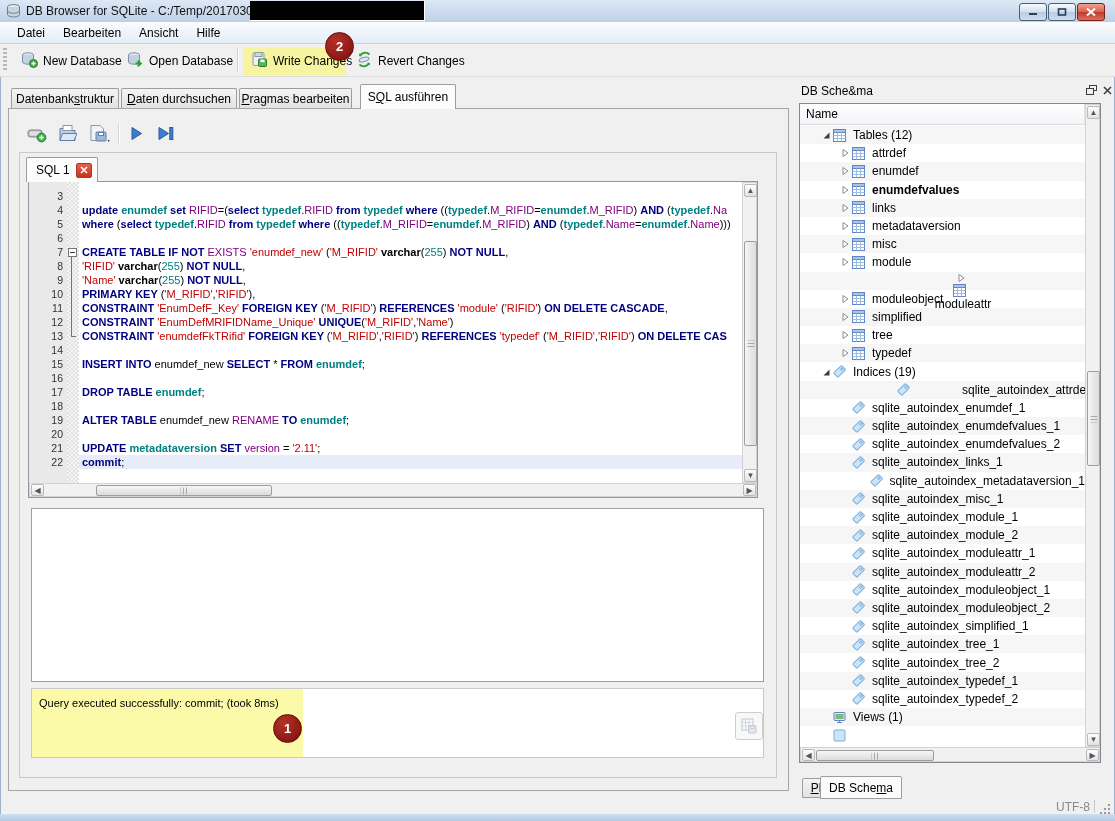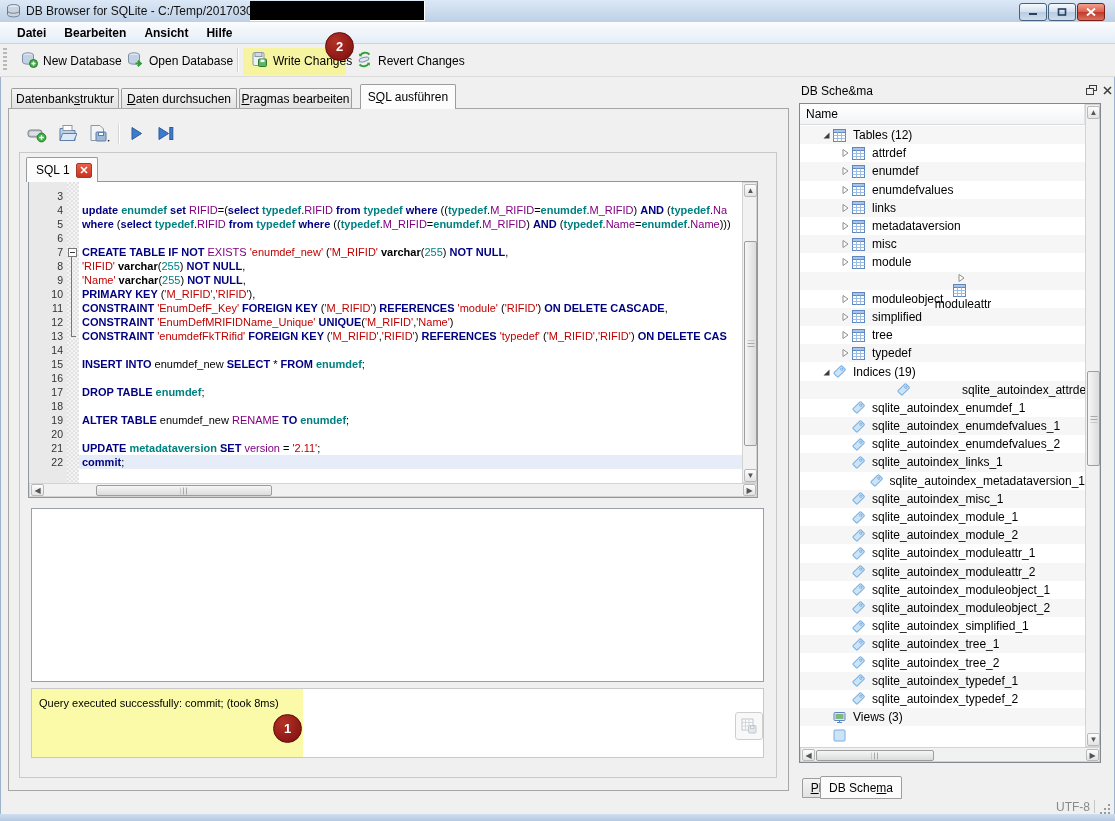--- a/index.html
+++ b/index.html
@@ -17,21 +17,21 @@
   .winbtn{top:3px;width:26px;height:16px;border:1px solid #46627f;border-radius:3px;
     background:linear-gradient(#f6fafd,#d4e0ee 48%,#b9cce1 52%,#cfdded);}
   .winbtn.close{background:linear-gradient(#f0a18d,#da614f 48%,#c03a2c 52%,#d9705e);
     border-color:#7c2018;}
   .winbtn svg{position:absolute;left:50%;top:50%;transform:translate(-50%,-50%);}
 
   
   #menubar{left:0;top:22px;width:1115px;height:22px;
     background:linear-gradient(#fafcfe,#e4edf6);border-bottom:1px solid #c6d4e4;
     display:flex;align-items:center;padding-left:8px;box-sizing:border-box;}
-  .menu-item{font-size:12px;color:#000;padding:3px 9px;font-weight:bold;}
+  .menu-item{font-size:12px;color:#000;padding:3px 9px;}
 
   
   #toolbar{left:0;top:44px;width:1115px;height:32px;background:#f0f0f0;
     border-bottom:1px solid #dcdcdc;}
   #toolbar-grip{left:3px;top:48px;width:4px;height:24px;
     background:repeating-linear-gradient(#b8b8b8 0 2px,transparent 2px 4px);}
   .tb-btn{display:flex;align-items:center;gap:5px;position:absolute;top:48px;height:26px;
     padding:0 4px;font-size:12px;color:#000;}
   .tb-sep{left:237px;top:48px;width:1px;height:24px;background:#cfcfcf;
     border-right:1px solid #fff;}
@@ -414,21 +414,21 @@
           </span>
           <span class="ticon">
             <svg width="13" height="13" viewBox="0 0 13 13">
               <rect x="0.5" y="0.5" width="12" height="12" fill="#fff" stroke="#5e86c2"></rect>
               <rect x="0.5" y="0.5" width="12" height="3" fill="#a8c4e6" stroke="#5e86c2"></rect>
               <path d="M0.5 6.5h12M0.5 9.5h12M4.5 3.5v9M8.5 3.5v9" stroke="#9dbde2"></path>
             </svg>
           </span>
           <span class="tlabel">enumdef</span>
         </div>
-        <div class="trow" style="padding-left: 37px;">
+        <div class="trow" style="padding-left: 37px; font-weight: bold;">
           <span class="texp">
             <svg width="10" height="12" viewBox="0 0 10 12">
               <path d="M3 2.5L8 6 3 9.5z" fill="#fff" stroke="#8f8f8f"></path>
             </svg>
           </span>
           <span class="ticon">
             <svg width="13" height="13" viewBox="0 0 13 13">
               <rect x="0.5" y="0.5" width="12" height="12" fill="#fff" stroke="#5e86c2"></rect>
               <rect x="0.5" y="0.5" width="12" height="3" fill="#a8c4e6" stroke="#5e86c2"></rect>
               <path d="M0.5 6.5h12M0.5 9.5h12M4.5 3.5v9M8.5 3.5v9" stroke="#9dbde2"></path>
@@ -805,21 +805,21 @@
         </div>
         <div class="trow" style="padding-left: 18px;">
           <span class="texp"></span>
           <span class="ticon">
             <svg width="13" height="13" viewBox="0 0 13 13">
               <rect x="1" y="1.5" width="11" height="8" rx="1" fill="#dfe8f2" stroke="#5e86c2"></rect>
               <rect x="2.5" y="3" width="8" height="5" fill="#7fb77f"></rect>
               <path d="M4 11.5h5M6.5 9.5v2" stroke="#5e86c2"></path>
             </svg>
           </span>
-          <span class="tlabel">Views (3)</span>
+          <span class="tlabel">Views (1)</span>
         </div>
         <div class="trow" style="padding-left: 18px;">
           <span class="texp"></span>
           <span class="ticon">
             <svg width="13" height="13" viewBox="0 0 13 13">
               <rect x="1" y="1" width="11" height="11" rx="1" fill="#cde4f7" stroke="#79aede"></rect>
             </svg>
           </span>
           <span class="tlabel"></span>
         </div>

